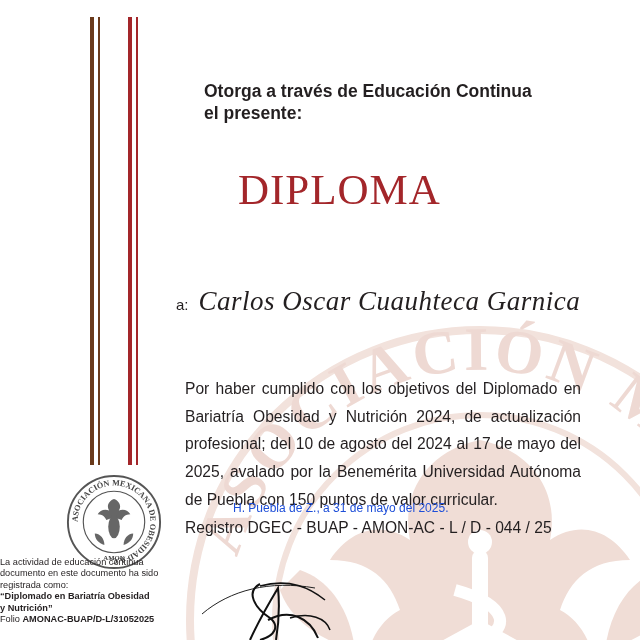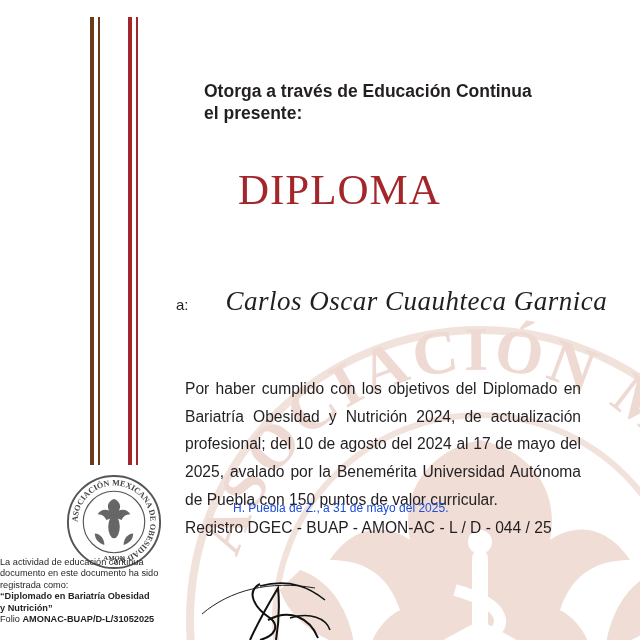--- a/index.html
+++ b/index.html
@@ -8,21 +8,21 @@
   .watermark { position:absolute; left:180px; top:320px; width:600px; height:600px; }
   .stripe { position:absolute; top:17px; height:448px; }
   .s1 { left:90px; width:4px; background:var(--brown); }
   .s2 { left:98px; width:2px; background:var(--brown); }
   .s3 { left:128px; width:4px; background:var(--red); }
   .s4 { left:136px; width:2px; background:var(--red); }
   .intro { position:absolute; left:204px; top:80px; font-size:17.5px; line-height:22px; color:#231f20;font-weight:bold; }
   .title { position:absolute; left:238px; top:160px; font-family:"Liberation Serif", serif; font-size:43px; color:var(--red); letter-spacing:1px; line-height:60px; }
   .recipient { position:absolute; left:176px; top:286px; display:flex; align-items:baseline; }
   .recipient .pre { font-size:15px; margin-right:10px; }
-  .recipient .name { font-family:"Liberation Serif", serif; font-style:italic; font-size:27px; letter-spacing:0.5px; color:#231f20;margin-left:27px; }
+  .recipient .name { font-family:"Liberation Serif", serif; font-style:italic; font-size:27px; letter-spacing:0.5px; color:#231f20; }
   .body { position:absolute; left:176px; top:371px; width:414px; font-size:15.6px; line-height:18.7px; text-align:justify; color:#231f20; }
   .body p { margin:9px; }
   .body .last { text-align:left; }
   .date { position:absolute; left:233px; top:501px; font-size:12px; color:#1d4ed8; }
   .seal { position:absolute; left:66px; top:474px; width:96px; height:96px; }
   .reg { position:absolute; left:0; top:557px; width:200px; text-align:left; font-size:9.2px; line-height:11.4px; color:#231f20; }
   .reg .b { font-weight:bold; }
   .signature { position:absolute; left:200px; top:578px; width:200px; height:62px; }
 </style>
 </head>

